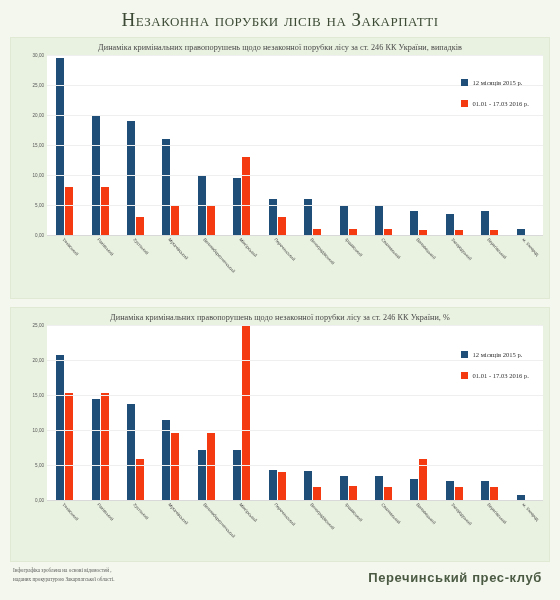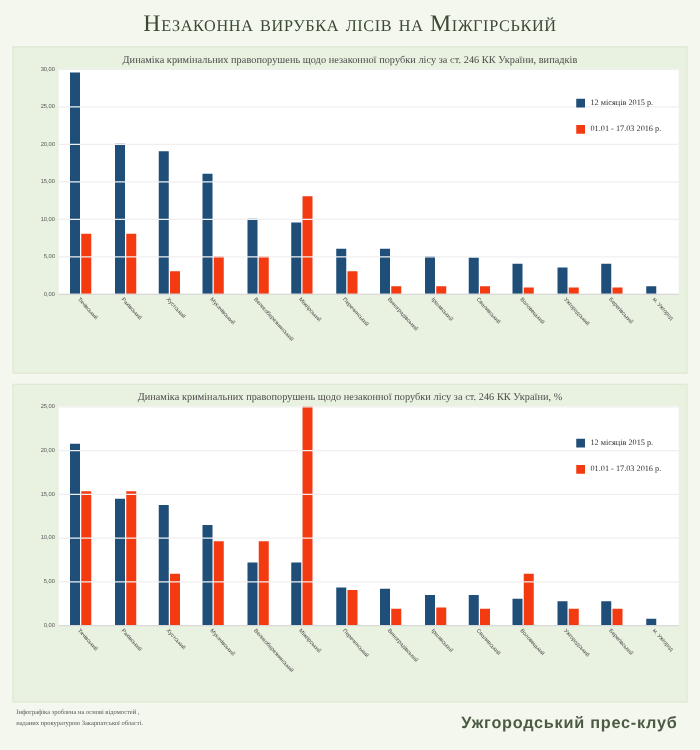--- a/index.html
+++ b/index.html
@@ -181,21 +181,21 @@
     letter-spacing: 0.6px;
     color: #4b5a43;
     font-family: "Liberation Sans", sans-serif;
   }
 </style>
 </head>
 <body>
 
 <div class="page">
 
-  <div class="main-title">Незаконна вирубка лісів на Міжгірський</div>
+  <div class="main-title">Незаконна порубки лісів на Закарпатті</div>
 
   <div class="panel panel-1">
     <div class="chart-title">Динаміка кримінальних правопорушень щодо незаконної порубки лісу за ст. 246 КК України, випадків</div>
 
     <div class="chart-wrap">
       <div class="plot-frame plot-1" id="plot-1">
         <div class="bars" id="bars-1">
             <div class="group">
               <div class="bar b1" title="Тячівський — 12 місяців 2015 р.: 29.5" style="height: 177px; background: rgb(31, 78, 121);"></div>
               <div class="bar b2" title="Тячівський — 01.01 - 17.03 2016 р.: 8" style="height: 48px; background: rgb(244, 58, 17);"></div>
@@ -458,16 +458,16 @@
         </div>
       </div>
     </div>
   </div>
 
   <div class="footer">
     <div class="credit">
       <div>Інфографіка зроблена на основі відомостей ,</div>
       <div>наданих  прокуратурою Закарпатської області.</div>
     </div>
-    <div class="brand">Ужгородський прес-клуб</div>
+    <div class="brand">Перечинський прес-клуб</div>
   </div>
 
 </div>
 
 </body></html>

